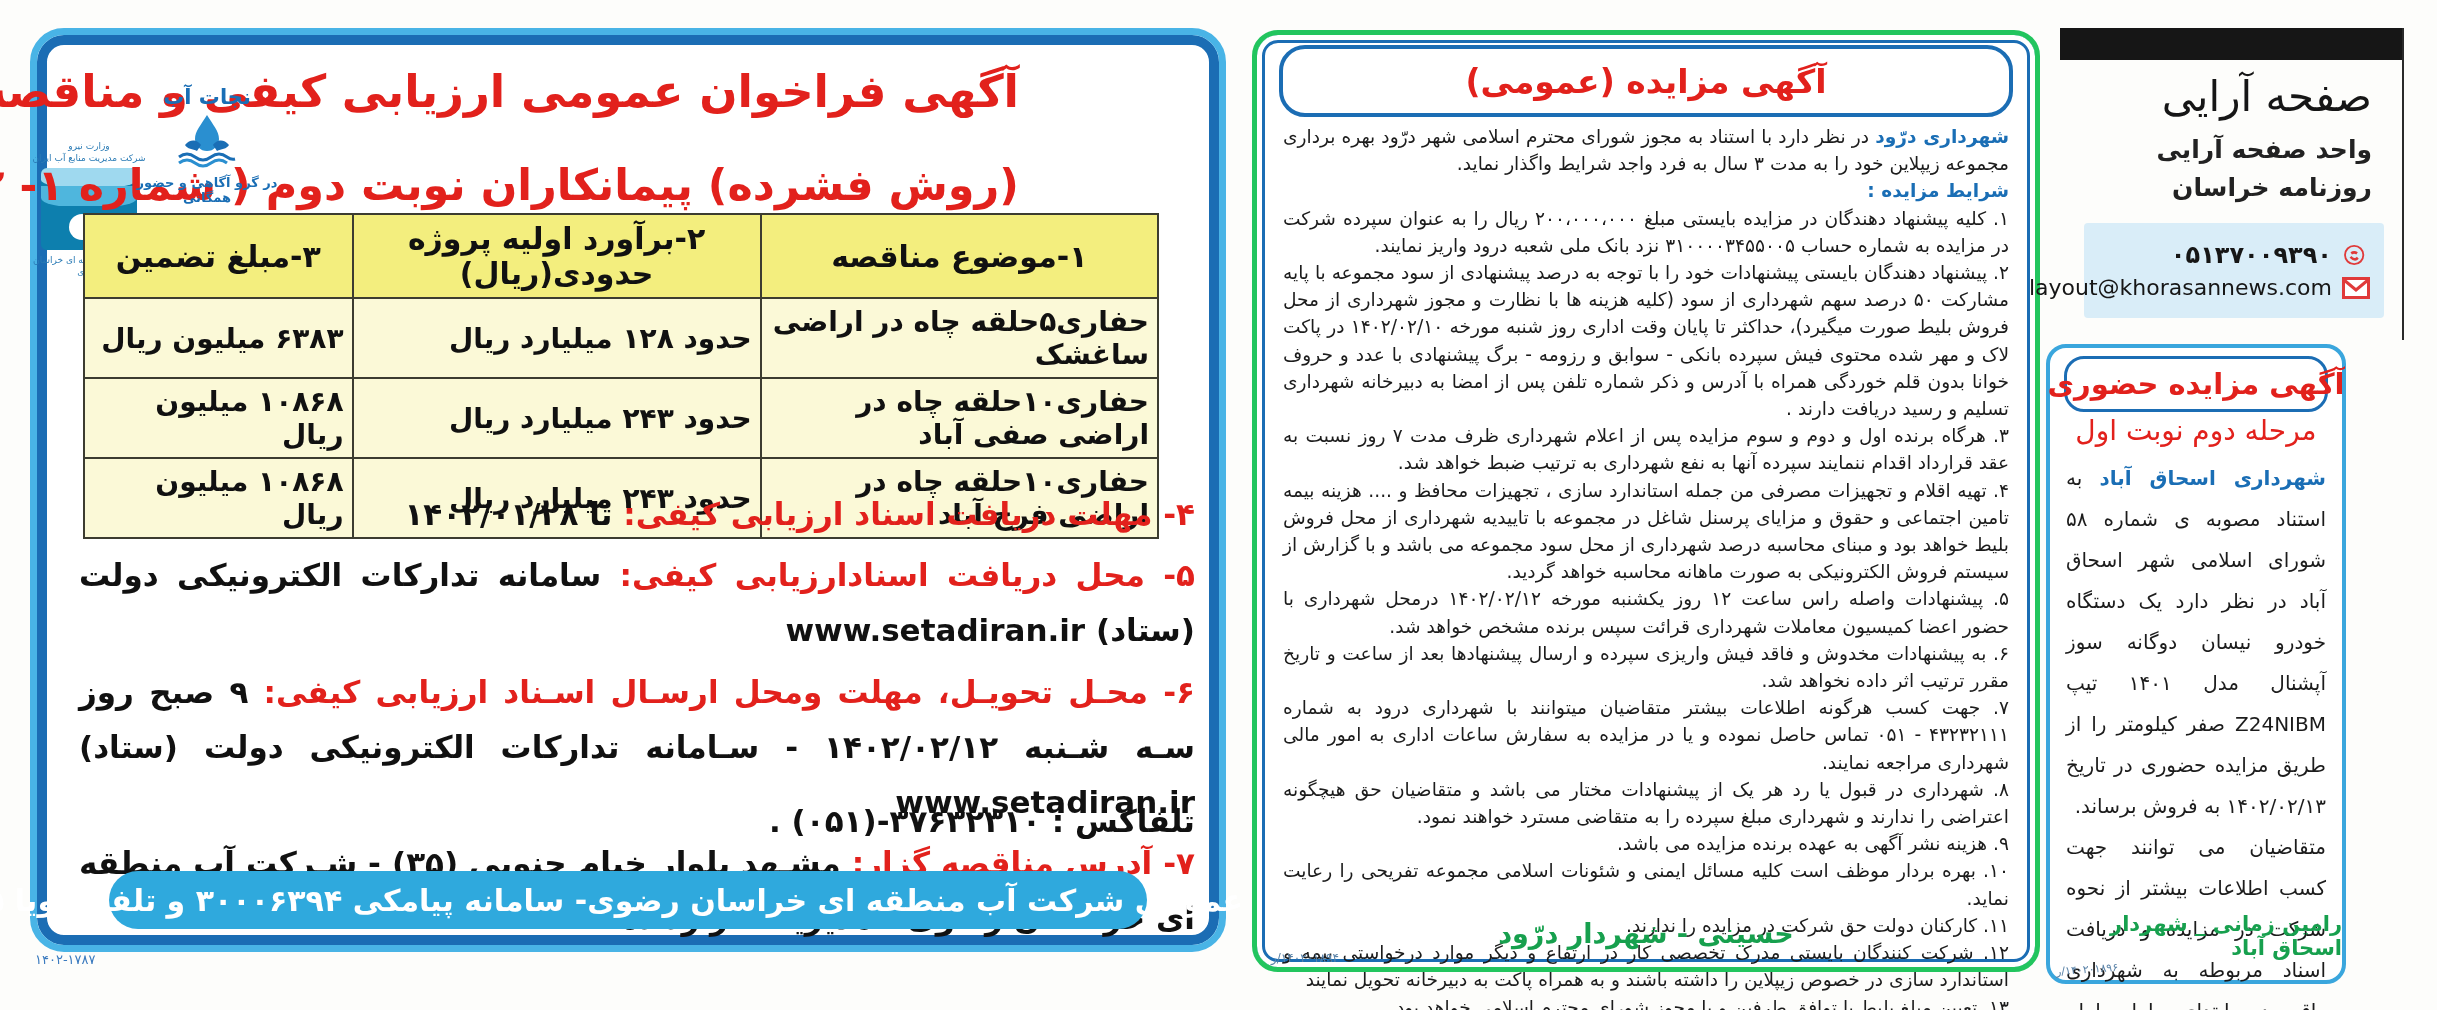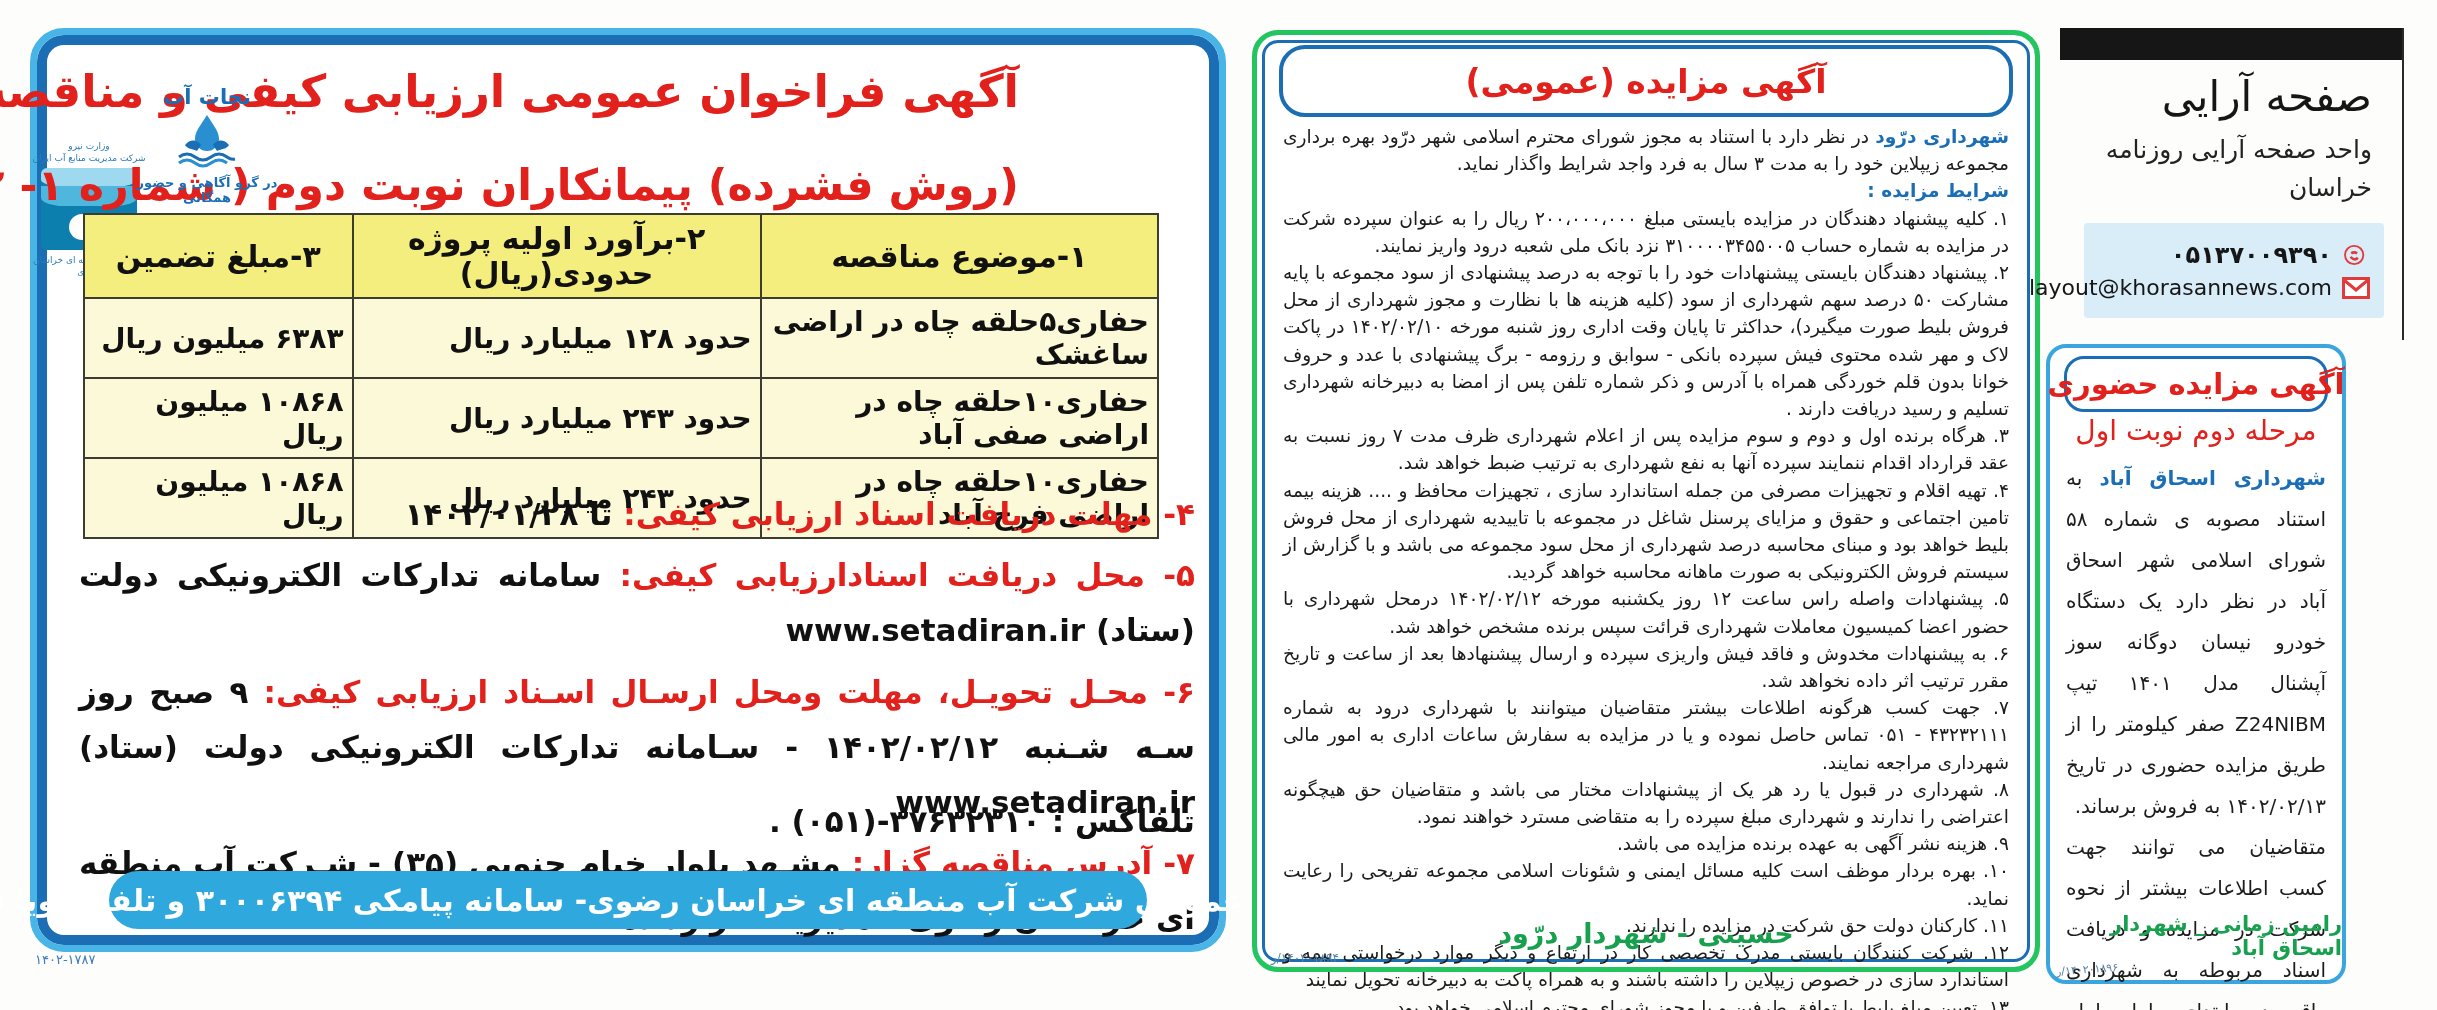--- a/index.html
+++ b/index.html
@@ -71,21 +71,21 @@
   }
   .blue-b{color:#1a6eb5; font-weight:bold;}
   .mid-sign{position:absolute; bottom:18px; left:0; right:0; text-align:center; color:#17a04e; font-weight:bold; font-size:27px;}
   .mid-code{position:absolute; left:14px; bottom:2px; color:#5b83a8; font-size:12px;}
   
   .right-col{position:absolute; left:2060px; top:28px; width:344px; height:956px;}
   .rc-topbar{position:absolute; left:0; top:0; width:100%; height:32px; background:#161616;}
   .rc-rule{position:absolute; left:342px; top:0; width:2px; height:312px; background:#2a2a2a;}
   .layout-ad{position:absolute; left:0; top:44px; width:330px;}
   .layout-heading{font-size:42px; color:#161616; text-align:right; padding-right:18px;}
-  .layout-sub{font-size:25px; color:#222; text-align:right; padding-right:18px; margin-top:10px; line-height:38px;}
+  .layout-sub{font-size:25px; color:#222; text-align:right; padding-right:18px; margin-top:10px; line-height:38px;font-weight:bold;}
   .layout-contact{
     margin-top:16px; margin-right:6px; background:#d9edf8; border-radius:4px;
     padding:12px 14px; width:300px; box-sizing:border-box;
   }
   .contact-row{display:flex; align-items:center; gap:10px; margin:6px 0;}
   .phone-num{font-size:24px; font-weight:bold; color:#161616; letter-spacing:7px;}
   .mail-addr{font-size:22px; color:#161616; direction:ltr;}
   .cicon{width:28px; height:22px; flex:0 0 auto;}
   
   .right-ad{

